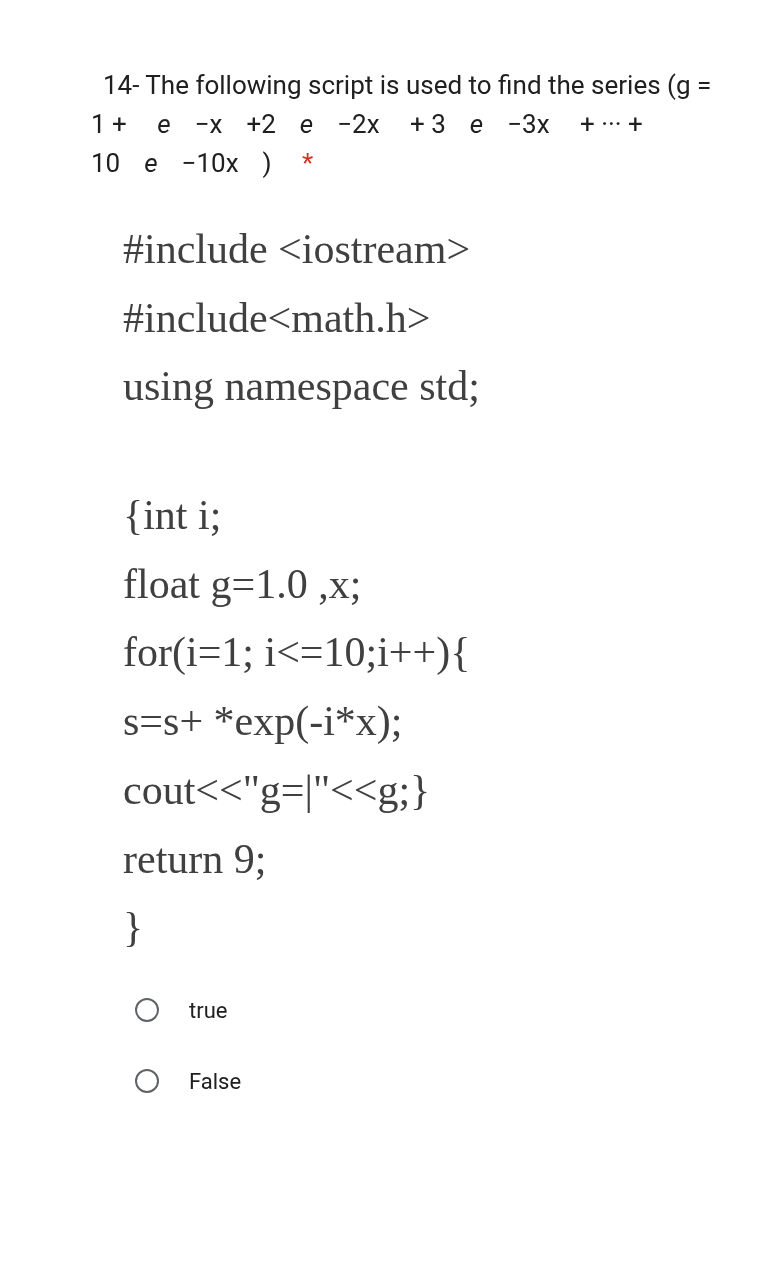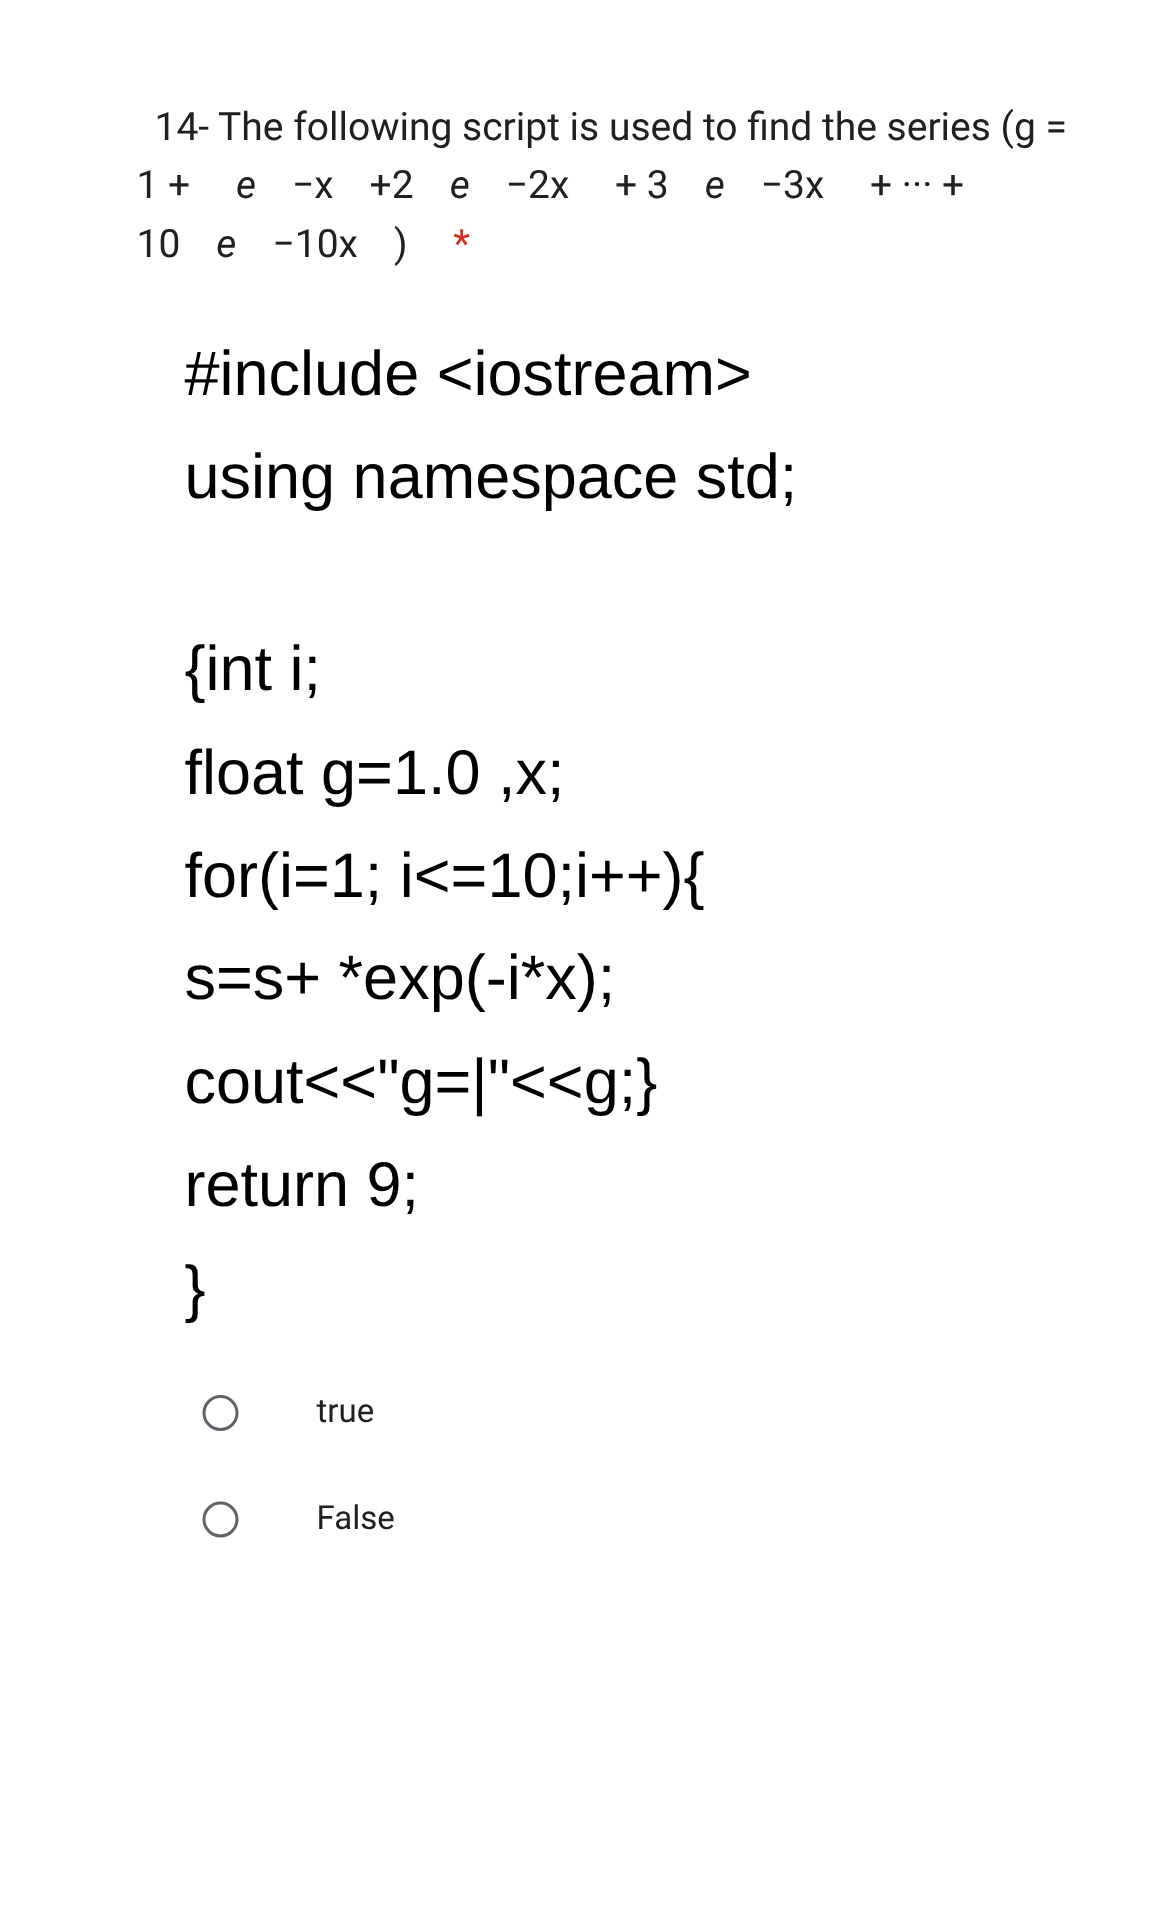--- a/index.html
+++ b/index.html
@@ -21,42 +21,41 @@
       color: #202020;
       margin-bottom: 38px;
     }
     .question-text .italic {
       font-style: italic;
     }
     .asterisk {
       color: #d93025;
     }
     .code-block {
-      font-family: Liberation Sans, sans-serif;
+      font-family: Liberation Serif, serif;
       font-size: 42px;
       line-height: 1.35;
-      color: #000000;
+      color: #404040;
       padding-left: 20px;
       margin-bottom: 30px;
     }
     .code-line {
       display: block;
       white-space: nowrap;
     }
     .code-spacer {
       height: 48px;
     }
     .options {
       padding-left: 20px;
     }
     .option {
       display: flex;
-      align-items: flex-end;
+      align-items: center;
       margin-bottom: 22px;
-      gap: 22px;
     }
     .radio {
       width: 24px;
       height: 24px;
       border: 2px solid #5f6368;
       border-radius: 50%;
       margin-right: 18px;
       flex-shrink: 0;
     }
     .option-label {
@@ -75,20 +74,21 @@
   </style>
 </head>
 <body>
 
 <div class="question-text">
   <span>14- The following script is used to find the series (g = 1 + </span><span class="italic">e</span><span>−x</span><span>+2</span><span class="italic">e</span><span>−2x</span><span> + 3</span><span class="italic">e</span><span>−3x</span><span> + ··· + 10</span><span class="italic">e</span><span>−10x</span><span>)</span><span class="asterisk"> *</span>
 </div>
 
 <div class="code-block">
   <span class="code-line">#include &lt;iostream&gt;</span>
+  <span class="code-line">#include&lt;math.h&gt;</span>
   <span class="code-line">using namespace std;</span>
   <div class="code-spacer"></div>
   <span class="code-line">{int i;</span>
   <span class="code-line">float g=1.0 ,x;</span>
   <span class="code-line">for(i=1; i&lt;=10;i++){</span>
   <span class="code-line">s=s+ *exp(-i*x);</span>
   <span class="code-line">cout&lt;&lt;"g=|"&lt;&lt;g;}</span>
   <span class="code-line">return 9;</span>
   <span class="code-line">}</span>
 </div>

